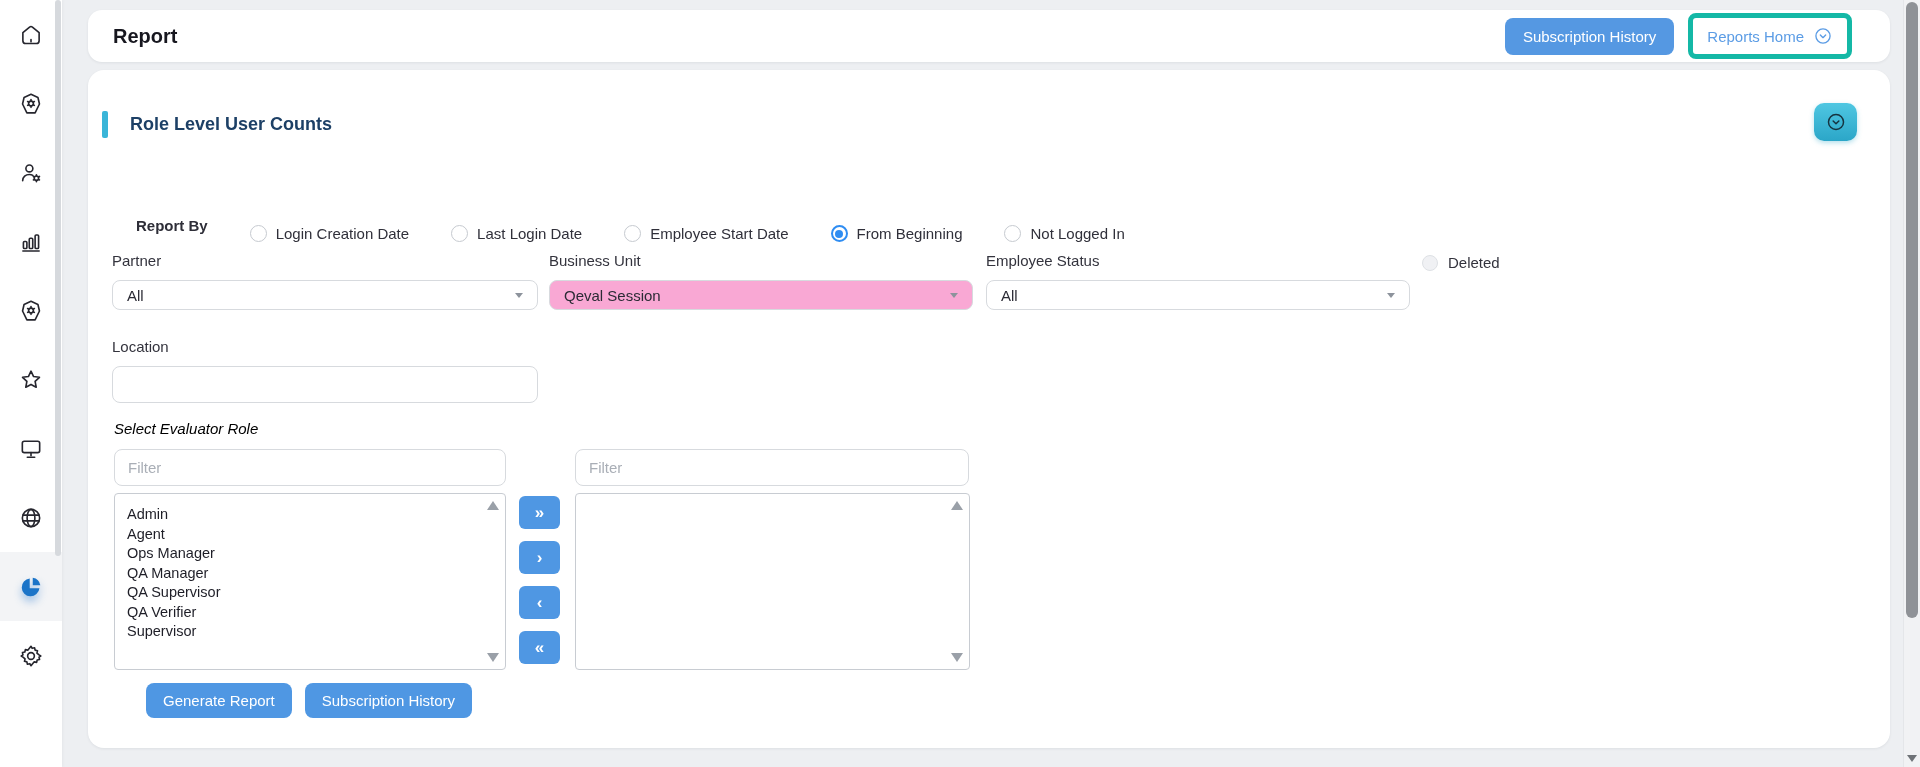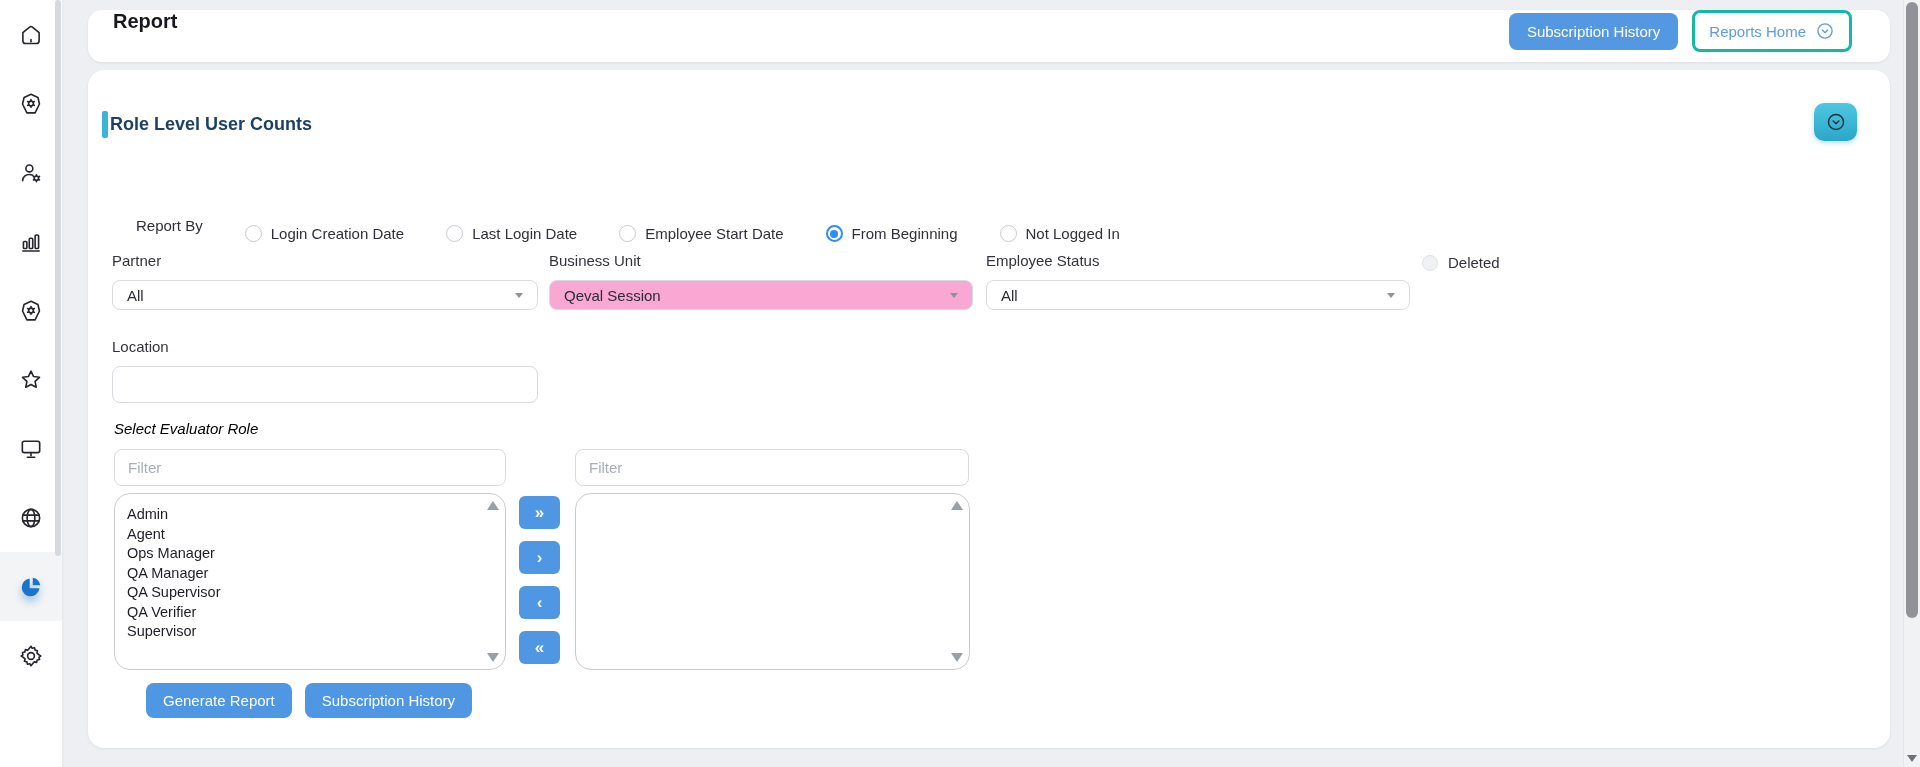--- a/index.html
+++ b/index.html
@@ -31,62 +31,62 @@
     background:#d6d9dd; border-radius:3px;
   }
 
   
   .main { position:absolute; left:62px; top:0; right:0; height:767px; }
 
   .header-card {
     position:absolute; left:26px; top:10px; width:1802px; height:52px;
     background:#fff; border-radius:14px;
     box-shadow:0 1px 3px rgba(16,24,40,.07);
-    display:flex; align-items:flex-start;
+    display:flex; align-items:center;
     padding:0 38px 0 25px;
   }
   .page-title { font-size:20px; color:#17171f; }
   .header-actions { margin-left:auto; display:flex; align-items:center; gap:14px; }
   .btn-blue {
     background:#5598e2; color:#fff; border:none; border-radius:8px;
     font-size:15px; padding:10px 18px; cursor:pointer;
     font-family:inherit;
   }
   .btn-outline {
-    background:#fff; color:#5b9ce5; border:3px solid #14b8a6; border-radius:8px;
+    background:#fff; color:#5b9ce5; border:5px solid #14b8a6; border-radius:8px;
     font-size:15px; padding:8px 14px; cursor:pointer;
     display:flex; align-items:center; gap:9px; font-family:inherit;
   }
   .chev-circle { width:20px; height:20px; }
 
   
   .report-card {
     position:absolute; left:26px; top:70px; width:1802px; height:678px;
     background:#fff; border-radius:16px;
     box-shadow:0 1px 3px rgba(16,24,40,.07);
   }
-  .card-title-row { position:absolute; left:14px; top:41px; display:flex; align-items:center; gap:2px; }
+  .card-title-row { position:absolute; left:14px; top:41px; display:flex; align-items:center; gap:22px; }
   .accent-bar { width:6px; height:27px; background:#3ab5d8; border-radius:2px; }
   .card-title { font-size:18px; font-weight:bold; color:#1d4066; }
 
   .collapse-btn {
     position:absolute; top:33px; right:33px; width:43px; height:38px;
     border:none; border-radius:10px; cursor:pointer;
     background:linear-gradient(180deg,#4fc7e2 0%, #2ba6c8 100%);
     display:flex; align-items:center; justify-content:center;
     box-shadow:0 2px 5px rgba(43,166,200,.35);
   }
   .collapse-btn svg { width:22px; height:22px; }
 
   
   .report-by-row {
     position:absolute; left:48px; top:139px;
     display:flex; align-items:center; gap:42px;
   }
-  .report-by-label { font-size:15px; font-weight:normal; color:#2e2e38;text-align:right; }
+  .report-by-label { font-size:15px; font-weight:bold; color:#2e2e38;text-align:right; }
   .radio-item { display:flex; align-items:center; gap:9px; font-size:15px; color:#30303a; cursor:pointer;margin-top:16px; }
   .radio {
     width:17px; height:17px; border-radius:50%;
     border:1px solid #c6cad0; background:#fff; position:relative; flex:none;
   }
   .radio.checked { border:2px solid #2f8df2; }
   .radio.checked::after {
     content:""; position:absolute; inset:2.5px; border-radius:50%; background:#2f8df2;
   }
 
@@ -112,21 +112,21 @@
   .text-input {
     width:100%; height:37px; border:1px solid #d7dade; border-radius:8px;
     padding:0 13px; font-size:15px; color:#2b2b35; background:#fff;
     font-family:inherit; outline:none;
   }
   .text-input::placeholder { color:#a9aeb6; }
 
   .evaluator-label { position:absolute; left:26px; top:350px; font-size:15px; color:#000000;font-style:italic; }
 
   .listbox {
-    position:absolute; border:1px solid #c8ccd2; border-radius:16px; background:#fff;
+    position:absolute; border:1px solid #c8ccd2; border-radius:4px; background:#fff;
     padding:11px 26px 0 12px; overflow:hidden;
   }
   .role-item { font-size:14.5px; color:#1e1e27; line-height:19.5px; cursor:default; }
   .scroll-arrow { position:absolute; right:6px; width:0; height:0; cursor:pointer;
     border-left:6px solid transparent; border-right:6px solid transparent; }
   .scroll-arrow.up   { top:7px;    border-bottom:9px solid #9aa0a8; }
   .scroll-arrow.down { bottom:7px; border-top:9px solid #9aa0a8; }
 
   .transfer-col { position:absolute; left:431px; top:426px; display:flex; flex-direction:column; gap:12px; }
   .transfer-btn {

